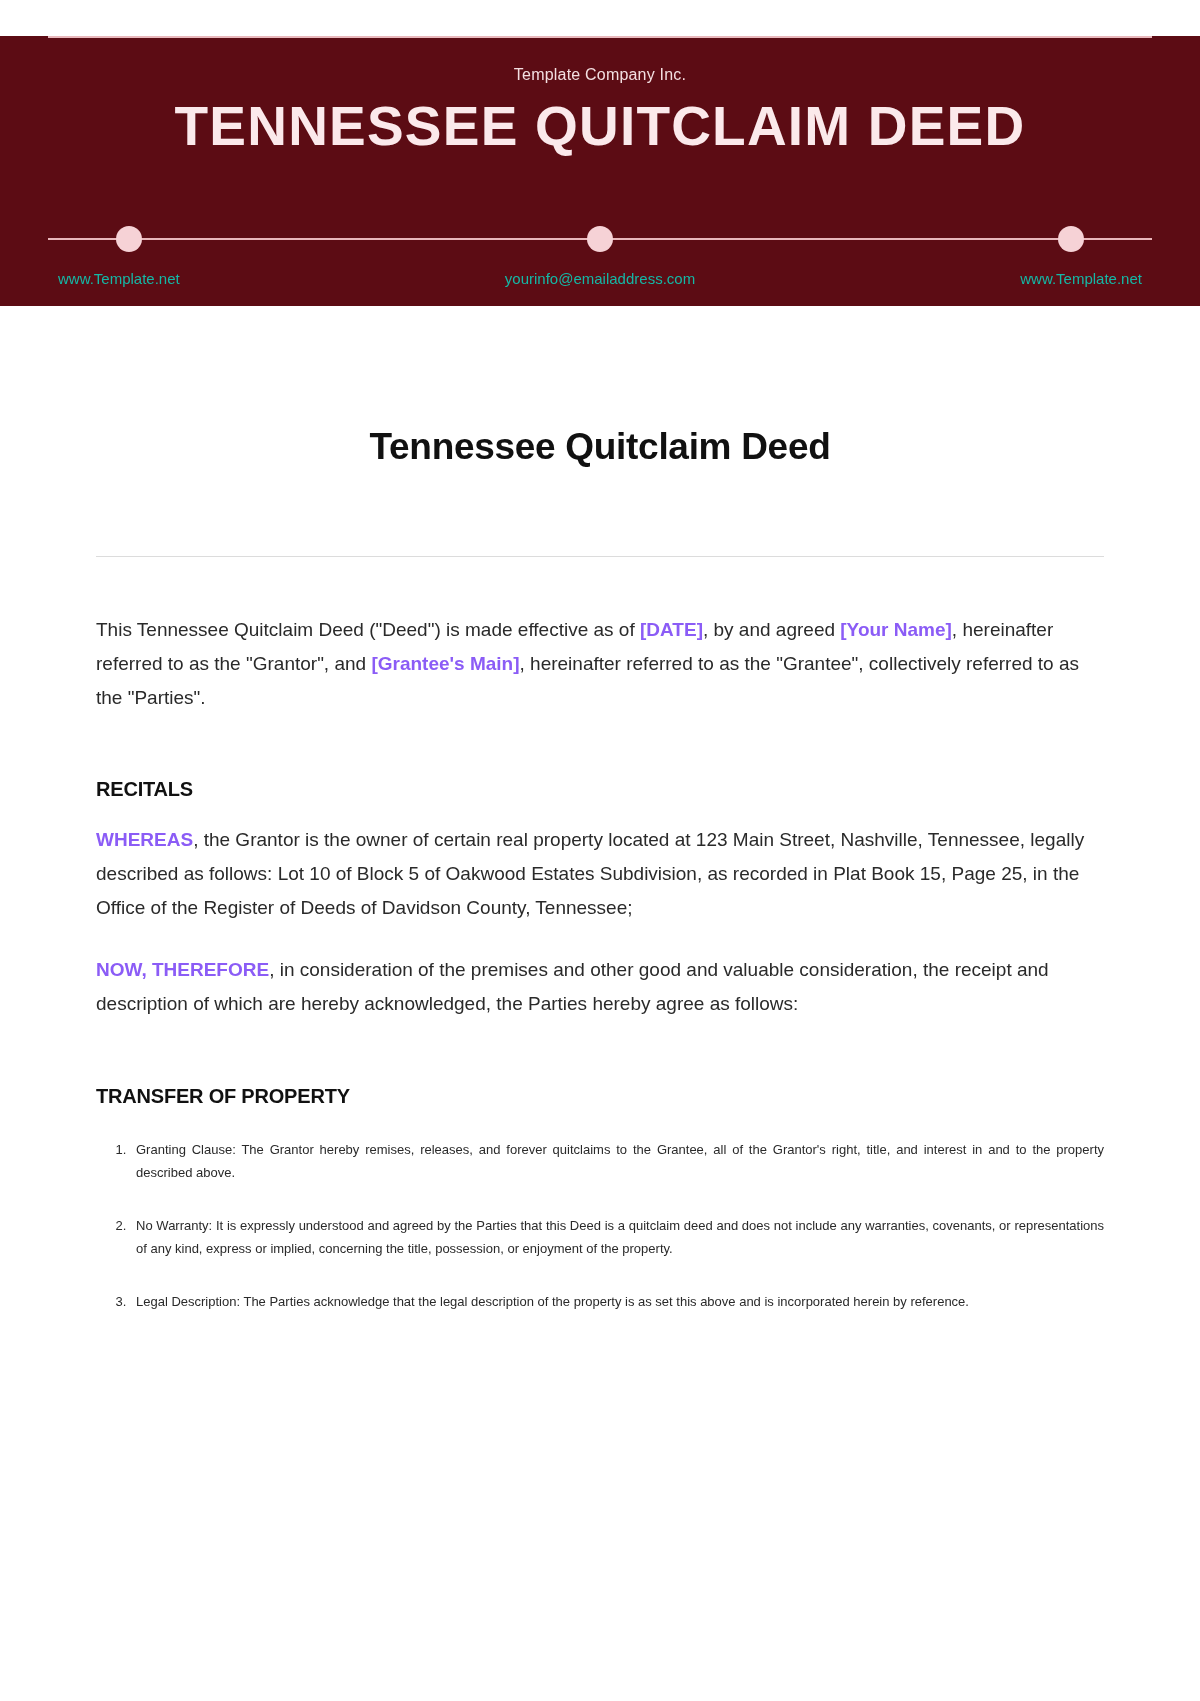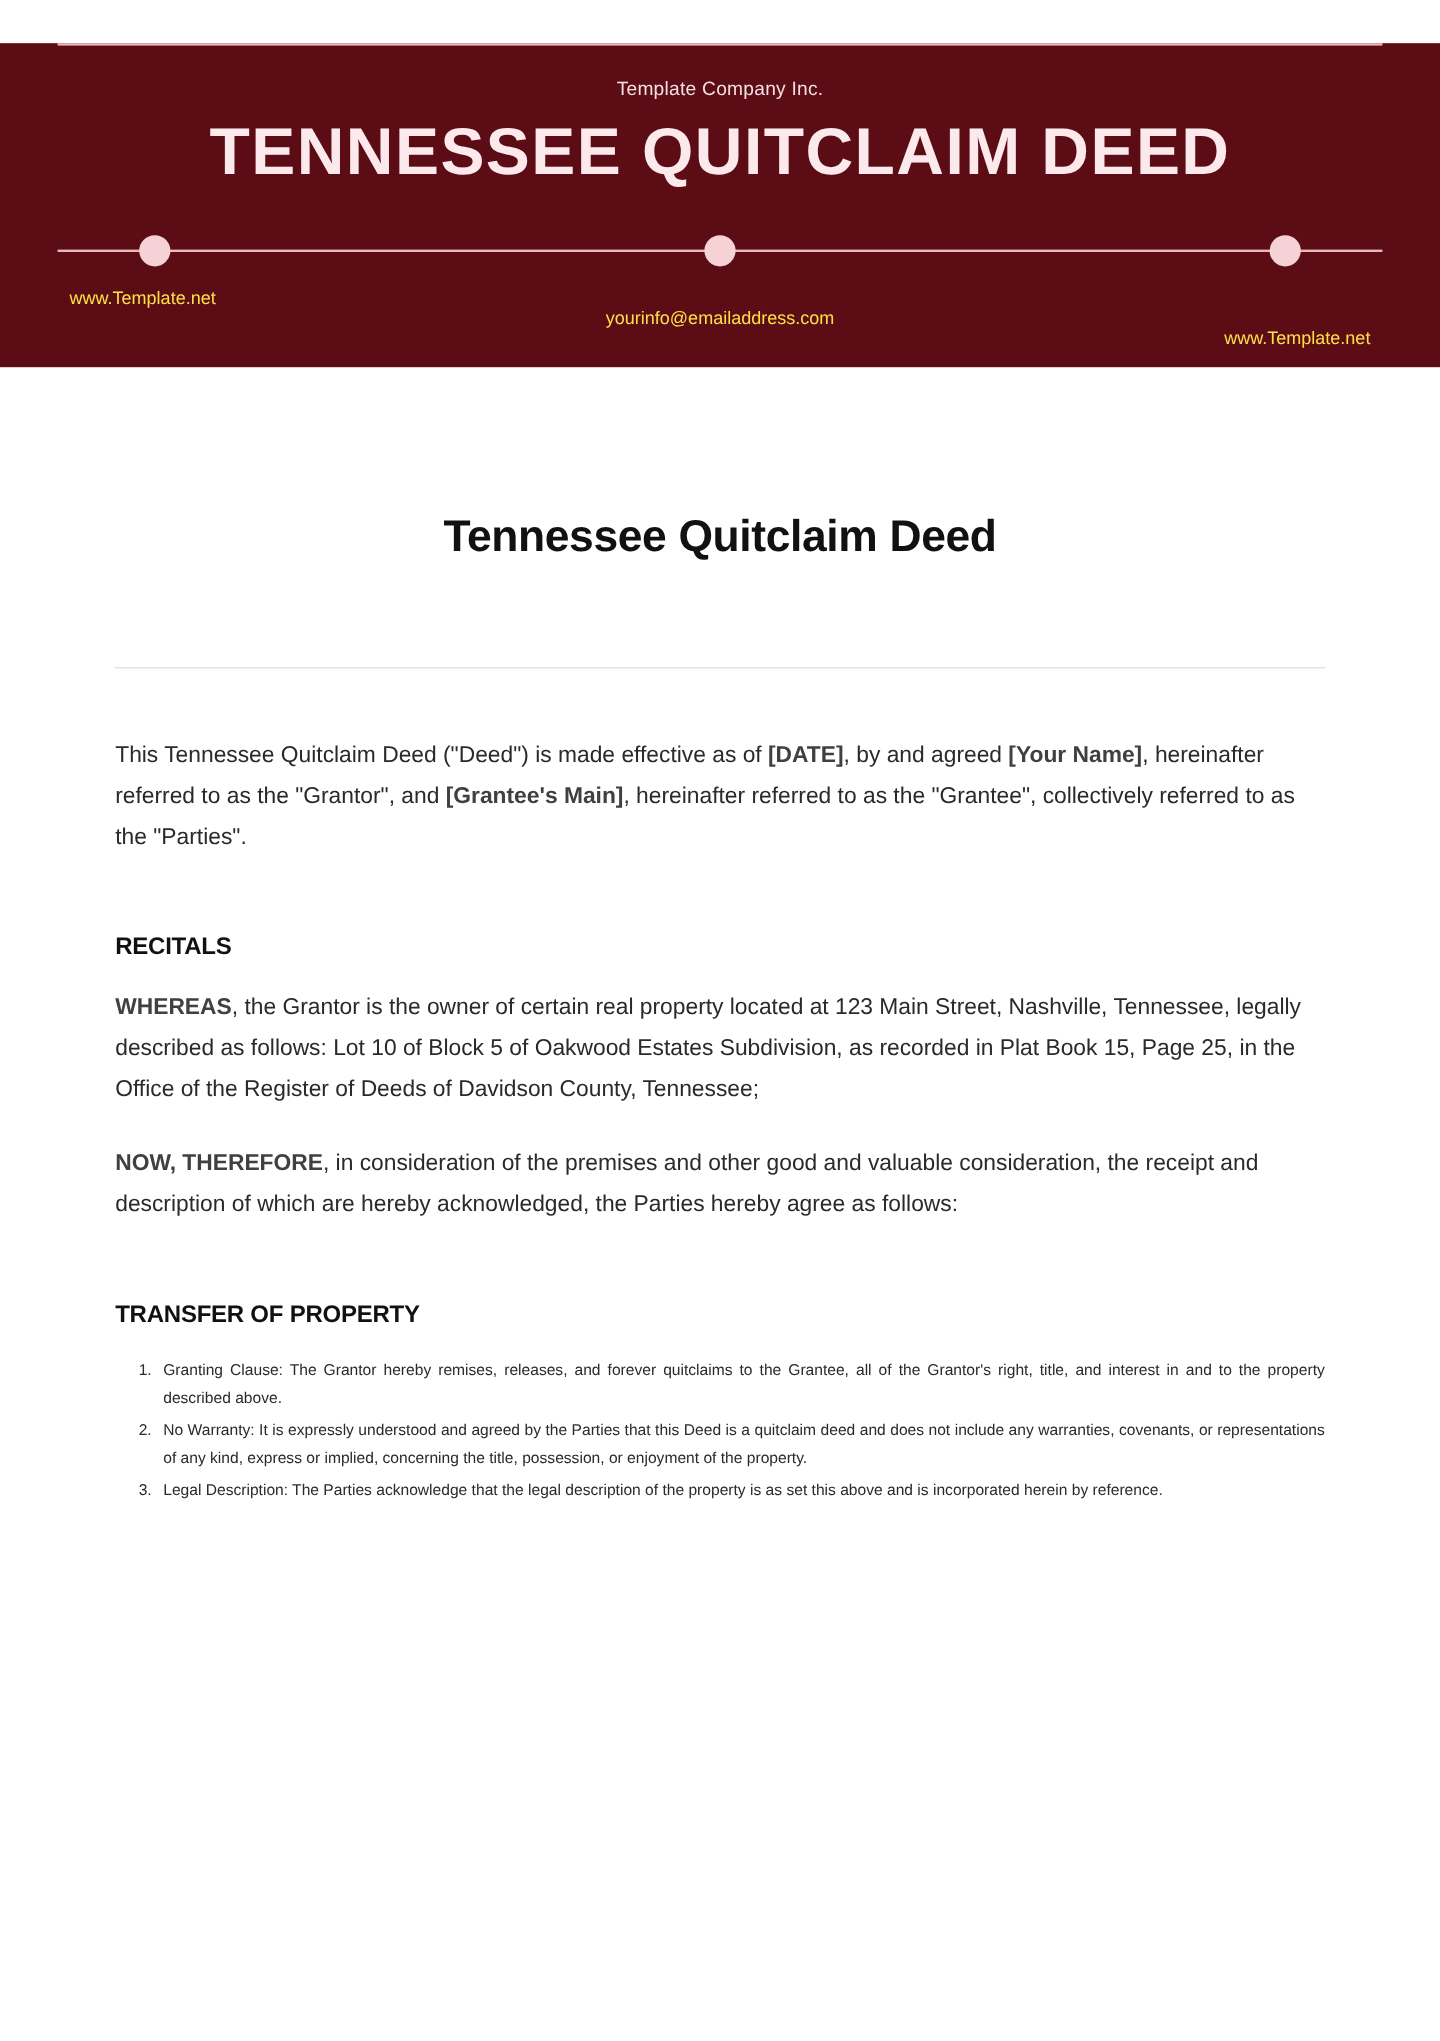--- a/index.html
+++ b/index.html
@@ -1,15 +1,15 @@
 <!DOCTYPE html>
 <html><head>
 <meta charset="utf-8">
 <style>
-  * { box-sizing: border-box; }
+  * { box-sizing: border-box; margin-top: 30px; }
   html, body {
     margin: 0;
     padding: 0;
     background: #ffffff;
   }
   body {
     width: 1200px;
     min-height: 1701px;
     font-family: "Liberation Sans", sans-serif;
     color: #1c1c1c;
@@ -68,23 +68,22 @@
     border-radius: 50%;
     background: #f6d2d6;
   }
   .dot.d1 { left: 68px; }
   .dot.d2 { left: 50%; margin-left: -13px; }
   .dot.d3 { right: 68px; }
   .contact-labels {
     display: flex;
     justify-content: space-between;
     margin: 10px 48px 0 48px;
-    color: #fde047;
+    color: #14b8a6;
     font-size: 15px;
-    flex-direction: column;
   }
   .contact-labels span { flex: 1; }
   .contact-labels span:nth-child(1) { text-align: left; padding-left: 10px;}
   .contact-labels span:nth-child(2) { text-align: center; }
   .contact-labels span:nth-child(3) { text-align: right; padding-right: 10px;}
 
   
   .content {
     padding: 0 96px 60px 96px;
   }
@@ -124,21 +123,21 @@
     padding-left: 34px;
     font-size: 13px;
     line-height: 1.78;
     color: #2a2a2a;
   }
   ol.numbered li {
     text-align: justify;
     margin-bottom: 4px;
     padding-left: 6px;
   }
-  b, strong { font-weight: bold; color: #404040; }
+  b, strong { font-weight: bold; color: #8b5cf6; }
 </style>
 </head>
 <body>
 
 <div class="page">
 
   <header class="banner">
     <div class="banner-toprule"></div>
     <div class="company">Template Company Inc.</div>
     <div class="doc-title-banner">TENNESSEE QUITCLAIM DEED</div>

